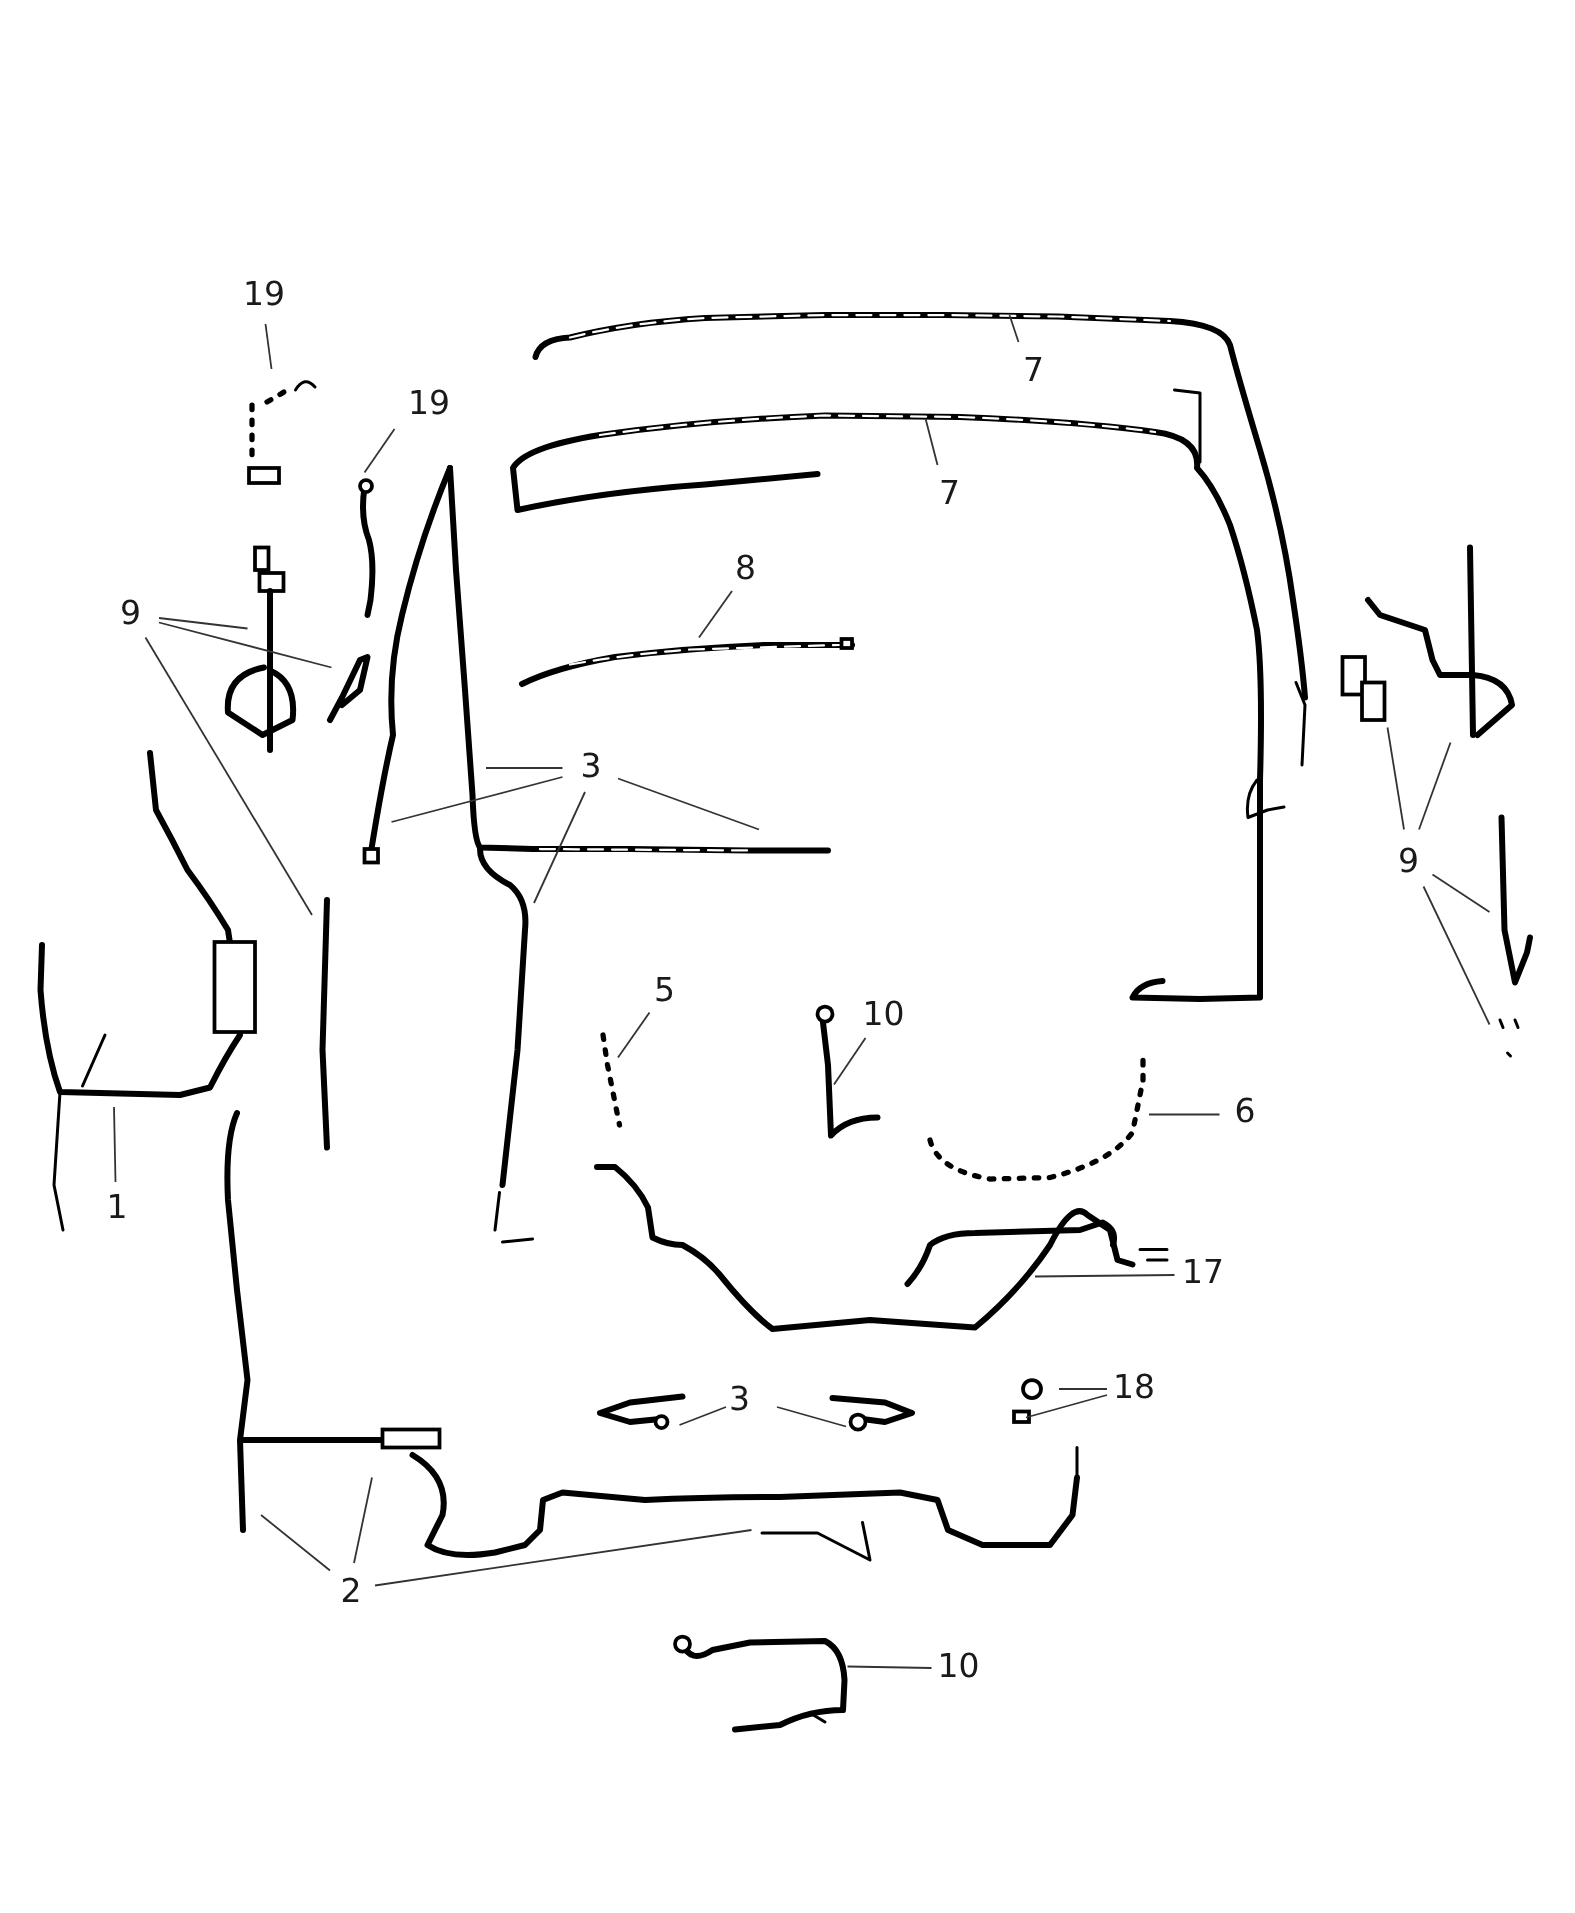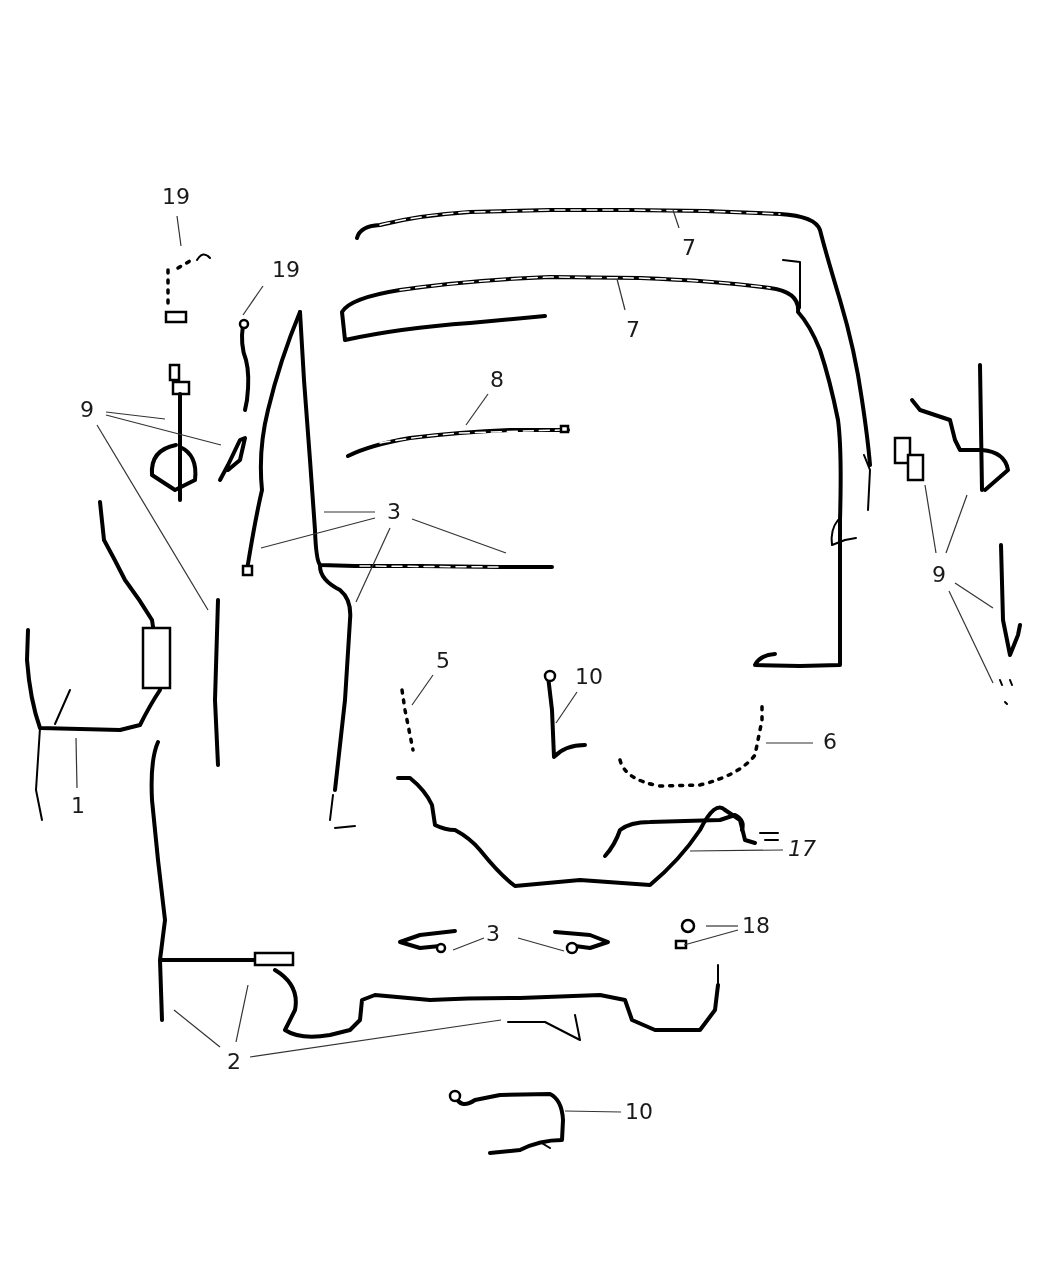--- a/index.html
+++ b/index.html
@@ -171,17 +171,17 @@
 <div class="lbl" style="left:682px;top:237px;">7</div>
 <div class="lbl" style="left:626px;top:319px;">7</div>
 <div class="lbl" style="left:490px;top:369px;">8</div>
 <div class="lbl" style="left:80px;top:399px;">9</div>
 <div class="lbl" style="left:387px;top:501px;">3</div>
 <div class="lbl" style="left:932px;top:564px;">9</div>
 <div class="lbl" style="left:436px;top:650px;">5</div>
 <div class="lbl" style="left:575px;top:666px;">10</div>
 <div class="lbl" style="left:823px;top:731px;">6</div>
 <div class="lbl" style="left:71px;top:795px;">1</div>
-<div class="lbl" style="left:788px;top:838px;font-style:italic;">17</div>
+<div class="lbl" style="left:788px;top:838px;">17</div>
 <div class="lbl" style="left:742px;top:915px;">18</div>
 <div class="lbl" style="left:486px;top:923px;">3</div>
 <div class="lbl" style="left:227px;top:1051px;">2</div>
 <div class="lbl" style="left:625px;top:1101px;">10</div>
 
 </body></html>

